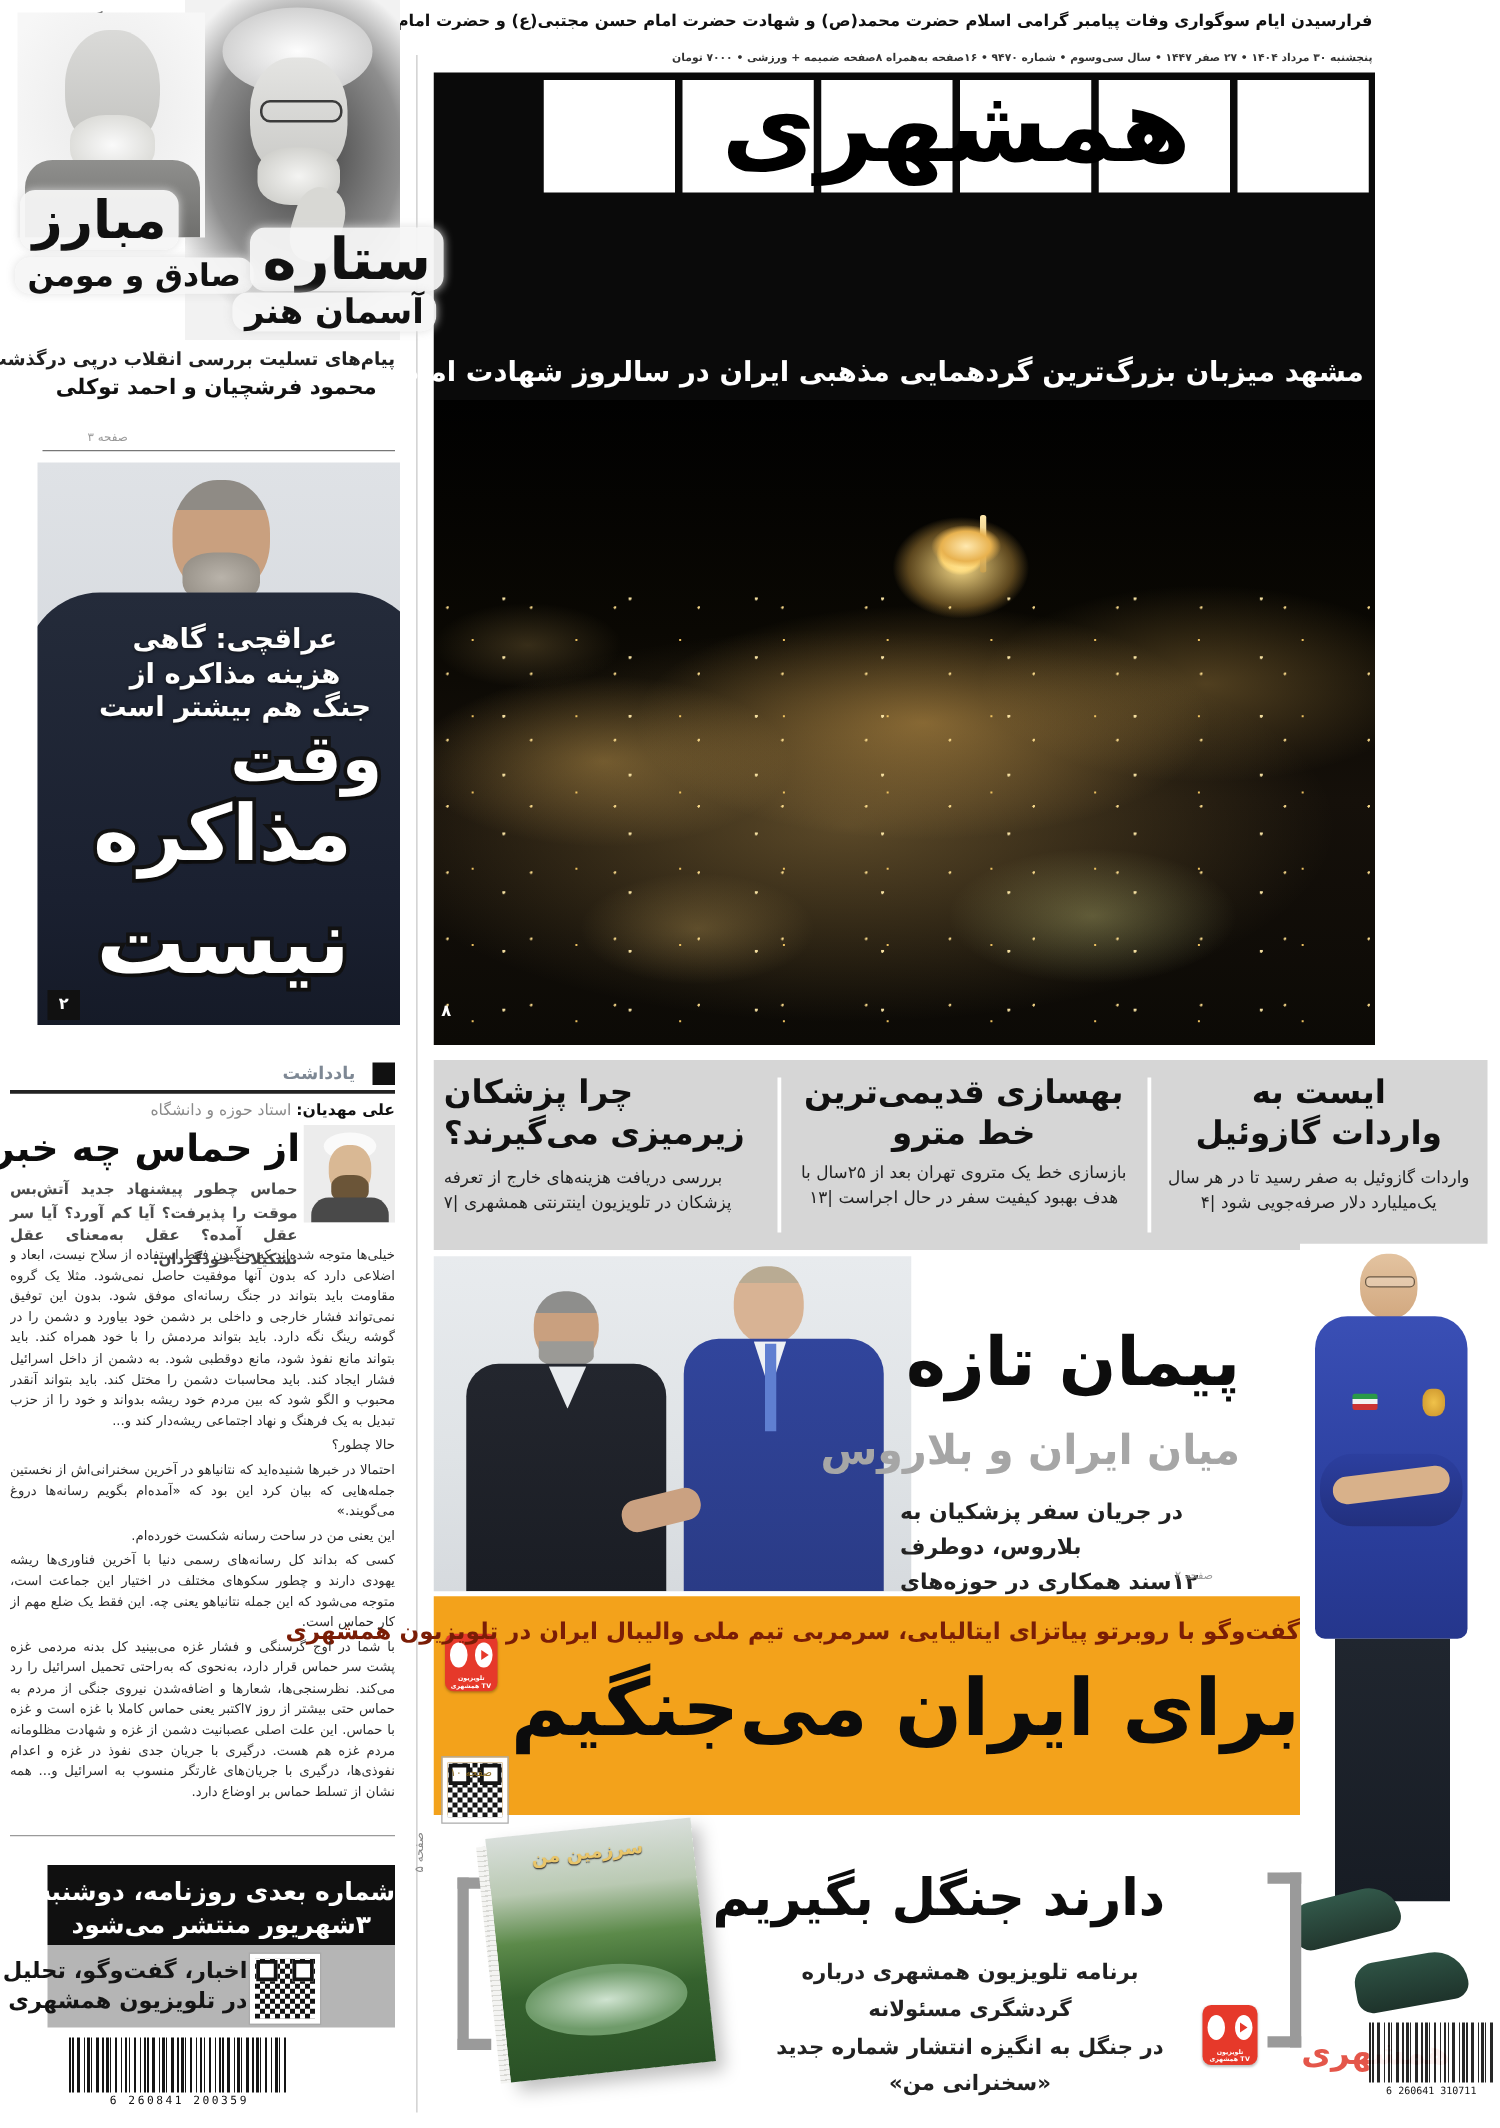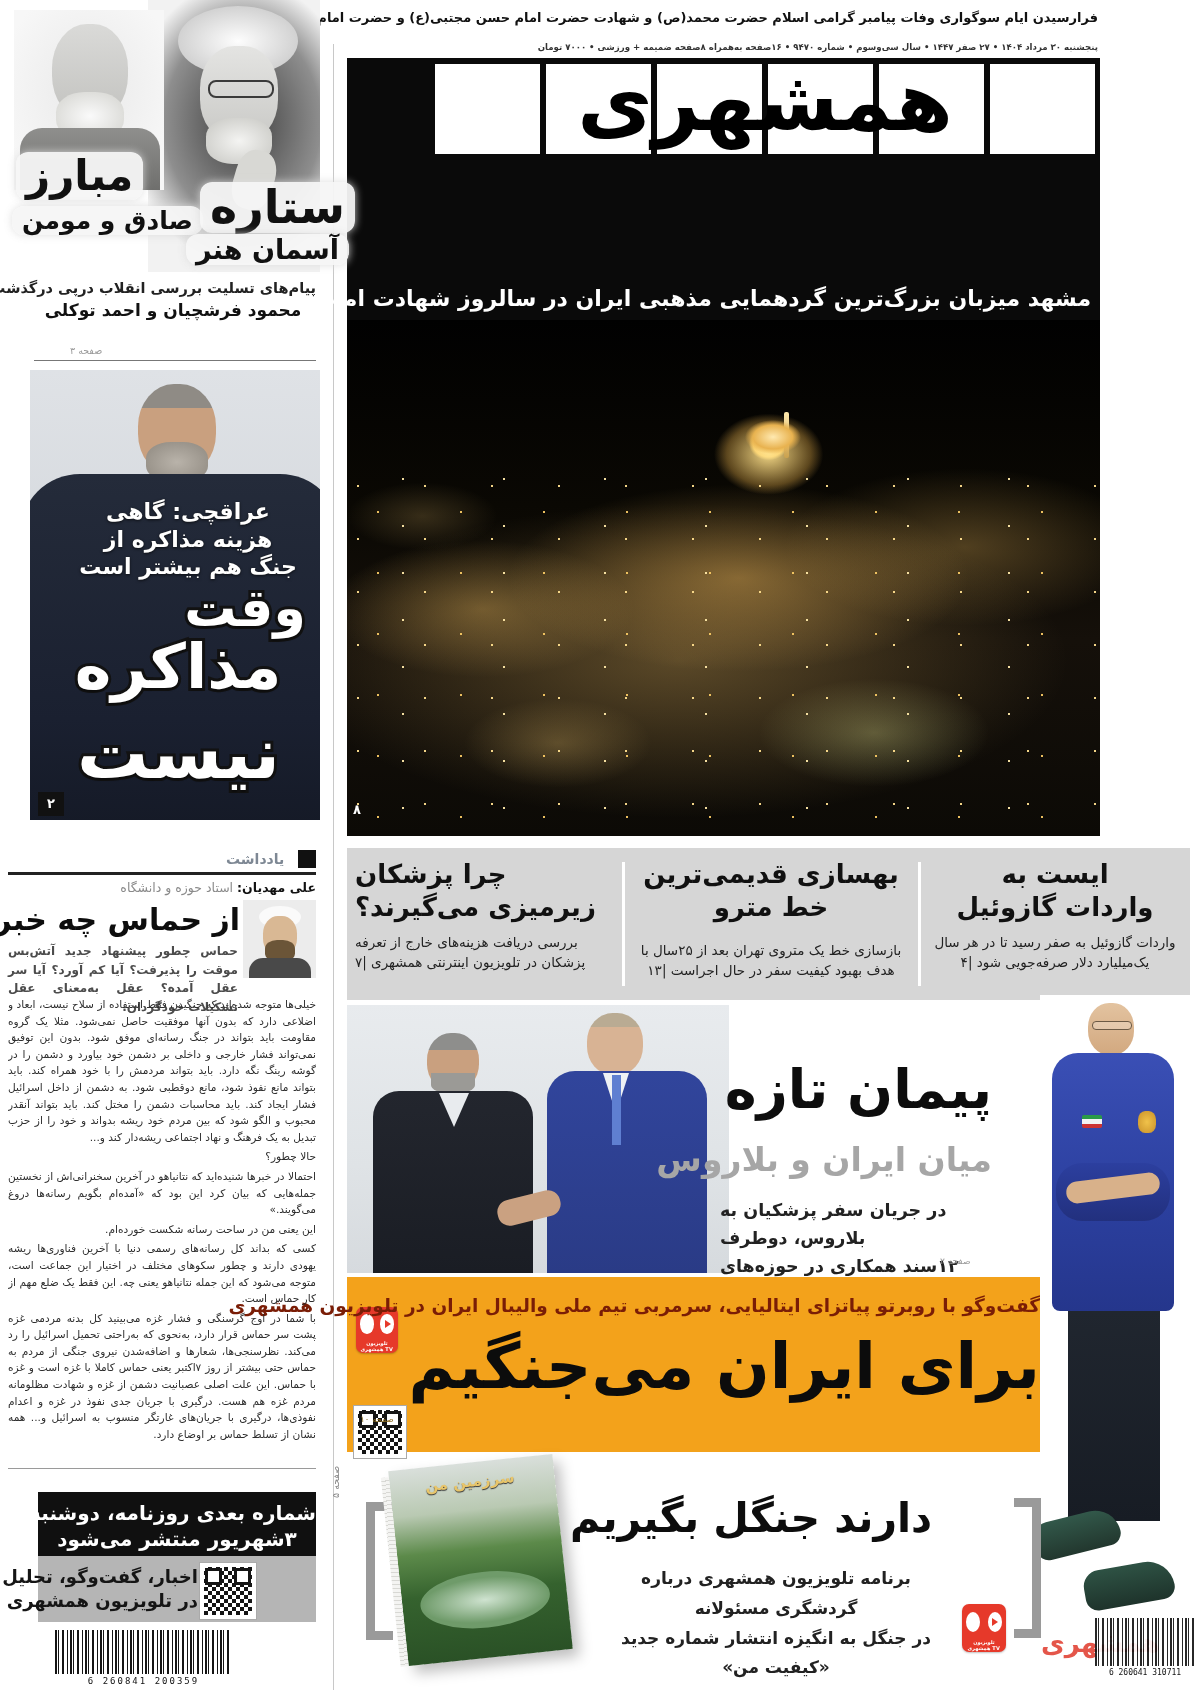--- a/index.html
+++ b/index.html
@@ -81,21 +81,21 @@
 
     <div class="abs rtl" style="left:580px;top:10px;width:256px;text-align:center">
       <div style="font-size:26px;font-weight:900;line-height:1.25">ایست به</div>
       <div style="font-size:26px;font-weight:900;line-height:1.25">واردات گازوئیل</div>
       <div style="margin-top:10px;font-size:13.5px;line-height:1.45;color:#222">واردات گازوئیل به صفر رسید تا در هر سال یک‌میلیارد دلار صرفه‌جویی شود |۴</div>
     </div>
 
     <div class="abs rtl" style="left:289px;top:10px;width:270px;text-align:center">
       <div style="font-size:26px;font-weight:900;line-height:1.25">بهسازی قدیمی‌ترین</div>
       <div style="font-size:26px;font-weight:900;line-height:1.25">خط مترو</div>
-      <div style="margin-top:18px;font-size:13.5px;line-height:1.45;color:#222">بازسازی خط یک متروی تهران بعد از ۲۵سال با هدف بهبود کیفیت سفر در حال اجراست |۱۳</div>
+      <div style="margin-top:6px;font-size:13.5px;line-height:1.45;color:#222">بازسازی خط یک متروی تهران بعد از ۲۵سال با هدف بهبود کیفیت سفر در حال اجراست |۱۳</div>
     </div>
 
     <div class="abs rtl" style="left:8px;top:10px;width:262px;text-align:left">
       <div style="font-size:26px;font-weight:900;line-height:1.25">چرا پزشکان</div>
       <div style="font-size:26px;font-weight:900;line-height:1.25">زیرمیزی می‌گیرند؟</div>
       <div style="margin-top:10px;font-size:13.5px;line-height:1.45;color:#222">بررسی دریافت هزینه‌های خارج از تعرفه پزشکان در تلویزیون اینترنتی همشهری |۷</div>
     </div>
   </div>
 
   <div class="abs" style="left:347px;top:1005px;width:382px;height:268px;background:linear-gradient(180deg,#e8ebee 0%,#dfe3e6 60%,#d6dade 100%);overflow:hidden">
@@ -154,21 +154,21 @@
 
   <div class="abs" style="left:398px;top:1462px;width:165px;height:196px;transform:rotate(-6deg);box-shadow:6px 8px 14px rgba(0,0,0,.25);background:linear-gradient(180deg,#d9dfdb 0%,#b9c9b2 24%,#5c8a4a 44%,#35622e 66%,#2a5126 100%)">
     <div class="abs" style="left:-8px;top:6px;width:8px;height:190px;background:repeating-linear-gradient(180deg,#f4f4f2 0 3px,#d8d8d4 3px 4px)"></div>
     <div class="abs rtl nw" style="left:0;top:10px;width:160px;text-align:center;font-size:15px;font-weight:900;color:#e8c56a;text-shadow:0 1px 1px #333">سرزمین من</div>
     <div class="abs" style="left:18px;top:110px;width:130px;height:56px;background:radial-gradient(80px 28px at 50% 50%,#cfe3d0,#6f9b6a 80%);border-radius:50%"></div>
   </div>
 
   <div class="abs rtl nw" style="left:570px;top:1494px;width:388px;text-align:left;font-size:41px;font-weight:900;color:#0d0d0d">دارند جنگل بگیریم</div>
   <div class="abs rtl" style="left:600px;top:1564px;width:352px;text-align:center">
     <div style="font-size:17px;font-weight:600;line-height:1.75;color:#222">برنامه تلویزیون همشهری درباره گردشگری مسئولانه</div>
-    <div style="font-size:17px;font-weight:600;line-height:1.75;color:#222">در جنگل به انگیزه انتشار شماره جدید «کیفیت من»</div>
+    <div style="font-size:17px;font-weight:600;line-height:1.75;color:#222">در جنگل به انگیزه انتشار شماره جدید «سخنرانی من»</div>
   </div>
 
   <div class="abs tvlogo" style="left:962px;top:1506px;width:44px;height:48px">
     <span class="dA"></span>
       <span class="dB"></span>
     <span class="lbl">تلویزیون همشهری TV</span>
   </div>
 
   <div class="abs bracketR" style="left:1014px;top:1498px;width:18px;height:122px"></div>
 

